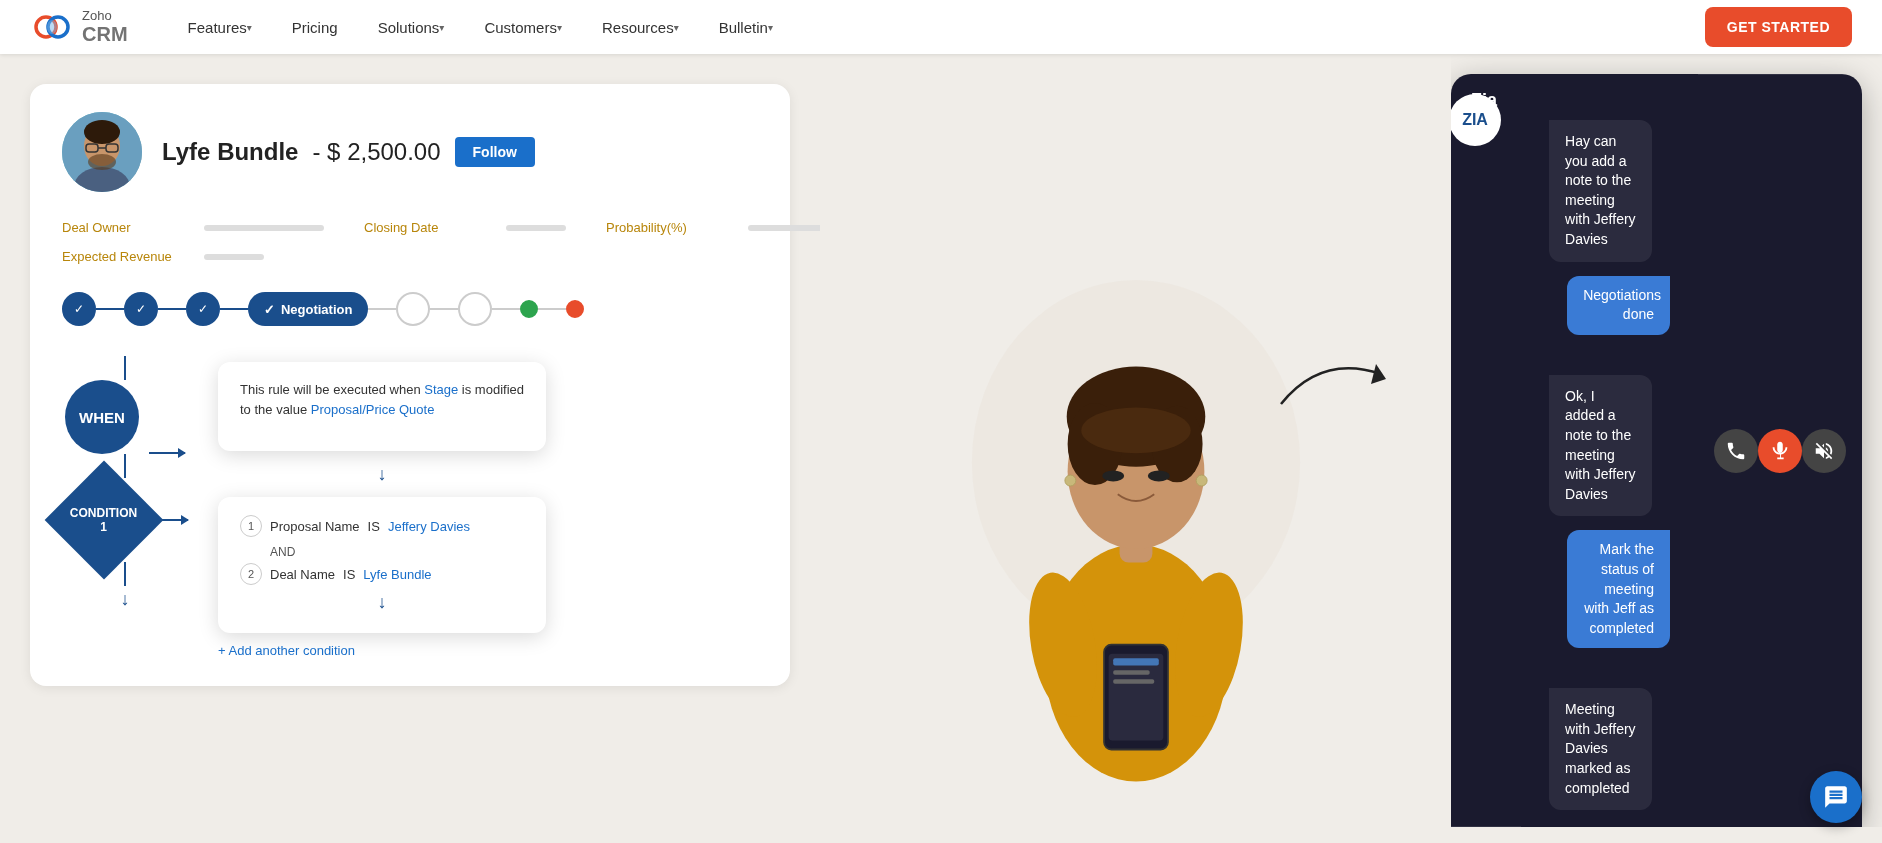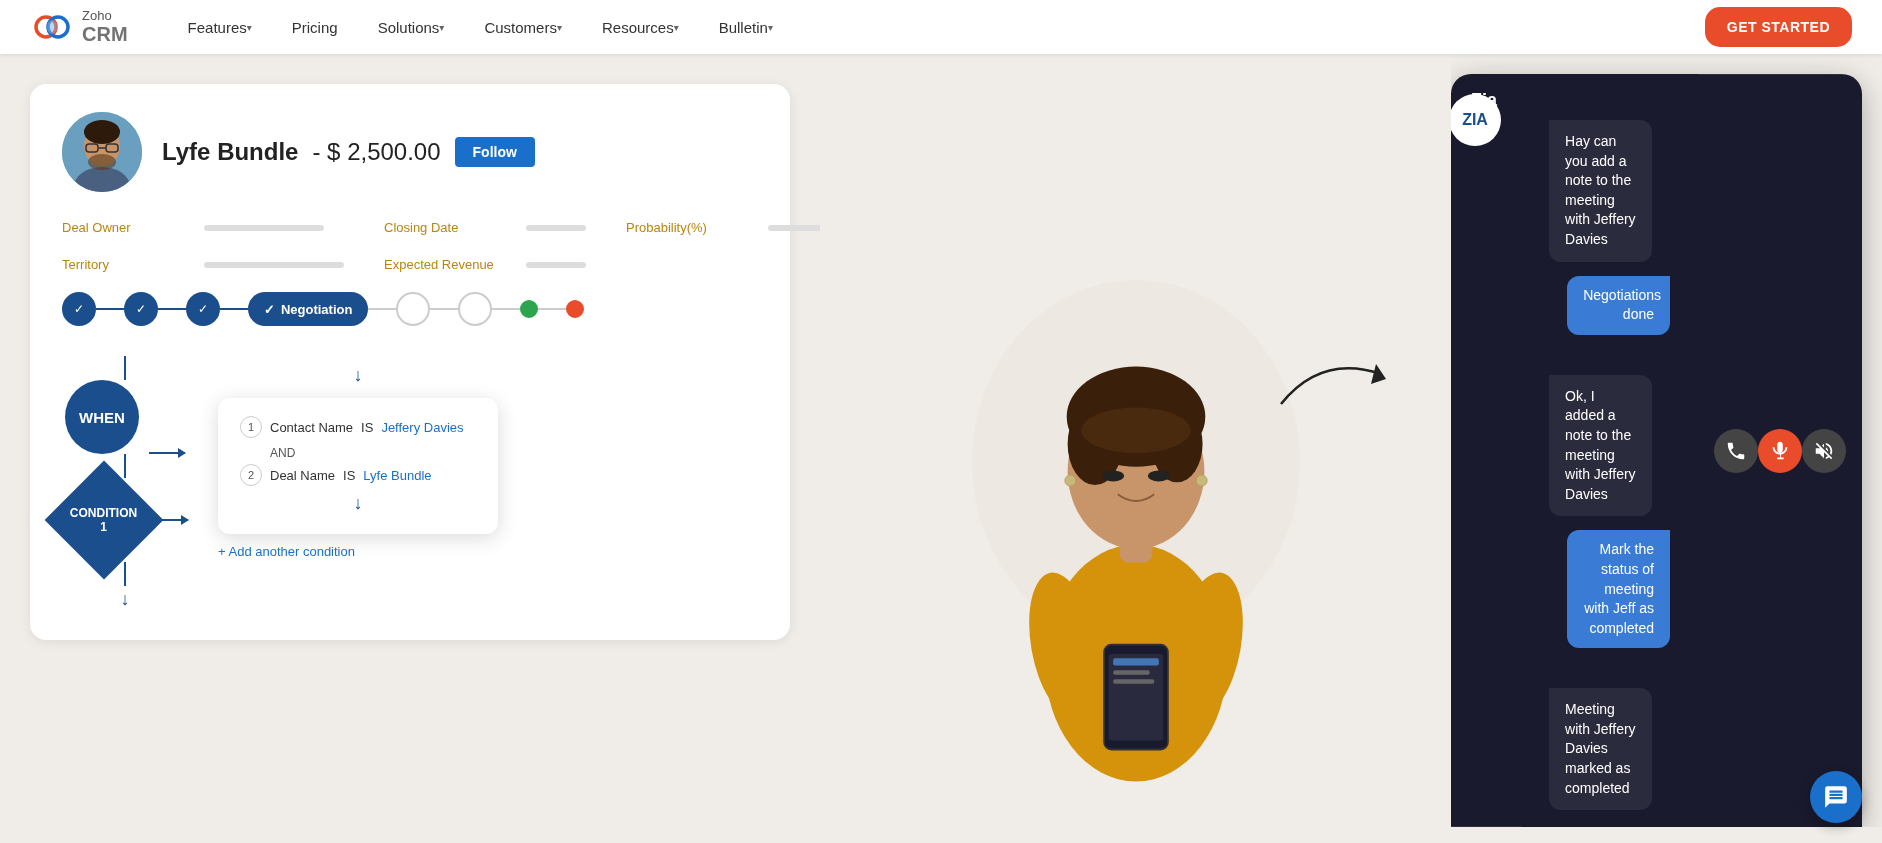--- a/index.html
+++ b/index.html
@@ -60,21 +60,21 @@
       font-size: 10px;
       color: #666;
     }
     .nav-cta {
       background: #e84c2b;
       color: #fff;
       font-size: 14px;
       font-weight: 700;
       padding: 12px 22px;
       border: none;
-      border-radius: 15px;
+      border-radius: 8px;
       cursor: pointer;
       letter-spacing: 0.5px;
       white-space: nowrap;
     }
 
     
     .main-area {
       display: flex;
       height: calc(843px - 70px);
       position: relative;
@@ -138,23 +138,23 @@
       border-radius: 4px;
       padding: 7px 18px;
       font-size: 14px;
       font-weight: 600;
       cursor: pointer;
     }
 
     
     .deal-fields {
       display: grid;
-      grid-template-columns: 1fr 1fr 1fr;
-      gap: 22px 40px;
-      margin-bottom: 20px;
+      grid-template-columns: 1fr 1fr 1fr 1fr;
+      gap: 14px 40px;
+      margin-bottom: 28px;
     }
     .field-row {
       display: flex;
       align-items: center;
       gap: 12px;
     }
     .field-label {
       font-size: 13px;
       color: #b8860b;
       min-width: 130px;
@@ -614,26 +614,32 @@
               </div>
             </div>
             <div class="flow-arrow-h" style="margin-left:6px;"></div>
           </div>
           <div class="flow-connector-v"></div>
           <div class="flow-down-arrow">↓</div>
         </div>
 
         <div style="display:flex; flex-direction:column; gap:10px; margin-top: 6px;">
 
+          <div class="condition-popup">
+            <p class="popup-rule-text">
+              <span>This rule will be executed when </span><a class="popup-link">Stage</a><span style="white-space:pre;"> is modified
+to the value </span><a class="popup-link">Proposal/Price Quote</a>
+            </p>
+          </div>
           <div class="flow-down-arrow" style="text-align:center; color:#1a4e8c;">↓</div>
 
           <div class="condition-popup">
             <div class="condition-row">
               <div class="cond-num">1</div>
-              <span class="cond-label">Contact Name</span>
+              <span class="cond-label">Proposal Name</span>
               <span class="cond-label">IS</span>
               <span class="cond-val">Jeffery Davies</span>
             </div>
             <div class="cond-and">AND</div>
             <div class="condition-row">
               <div class="cond-num">2</div>
               <span class="cond-label">Deal Name</span>
               <span class="cond-label">IS</span>
               <span class="cond-val">Lyfe Bundle</span>
             </div>

